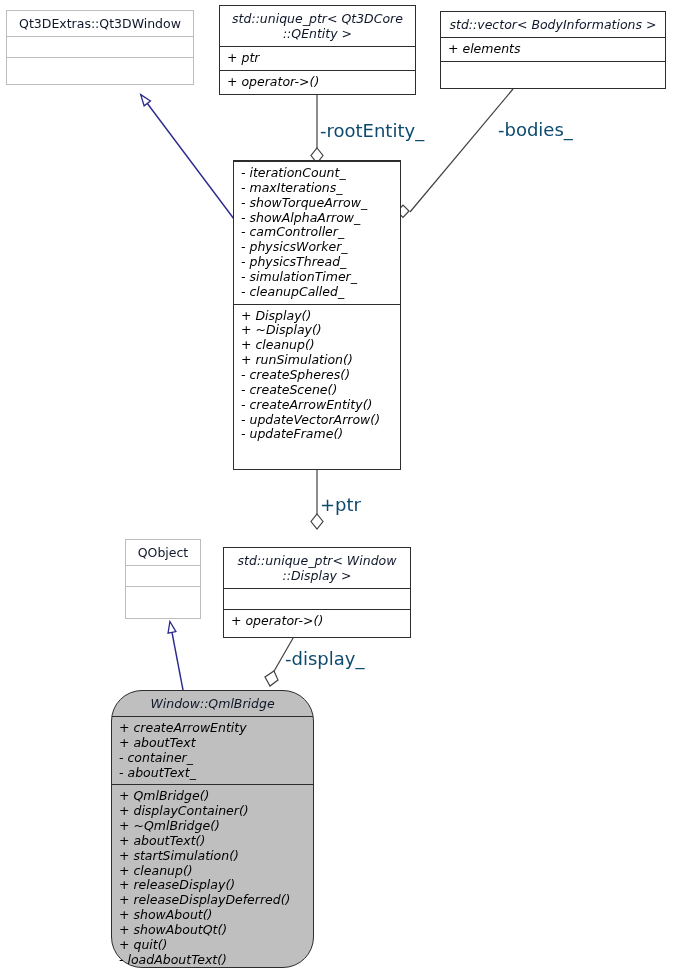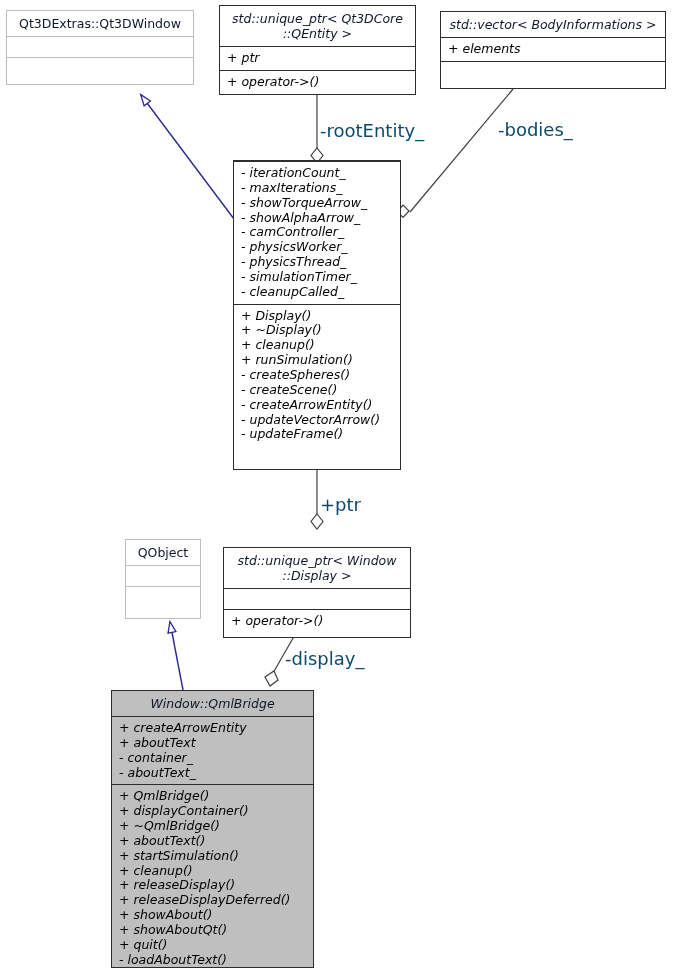--- a/index.html
+++ b/index.html
@@ -29,20 +29,21 @@
     background: #ffffff;
     border: 1px solid #2d2d2d;
     z-index: 5;
   }
   .uml-class.thick { border-width: 1.5px; font-style: italic; }
   .uml-class.external {
     border: 1px solid #bdbdbd;
   }
   .uml-class.filled {
     background: #bfbfbf;
+    border-radius: 31px;
   }
 
   .cls-title {
     text-align: center;
     font-size: 12.5px;
     color: #0f172a;
     line-height: 15px;
     padding: 5px 6px 5px 6px;
     white-space: pre-line;
   }

